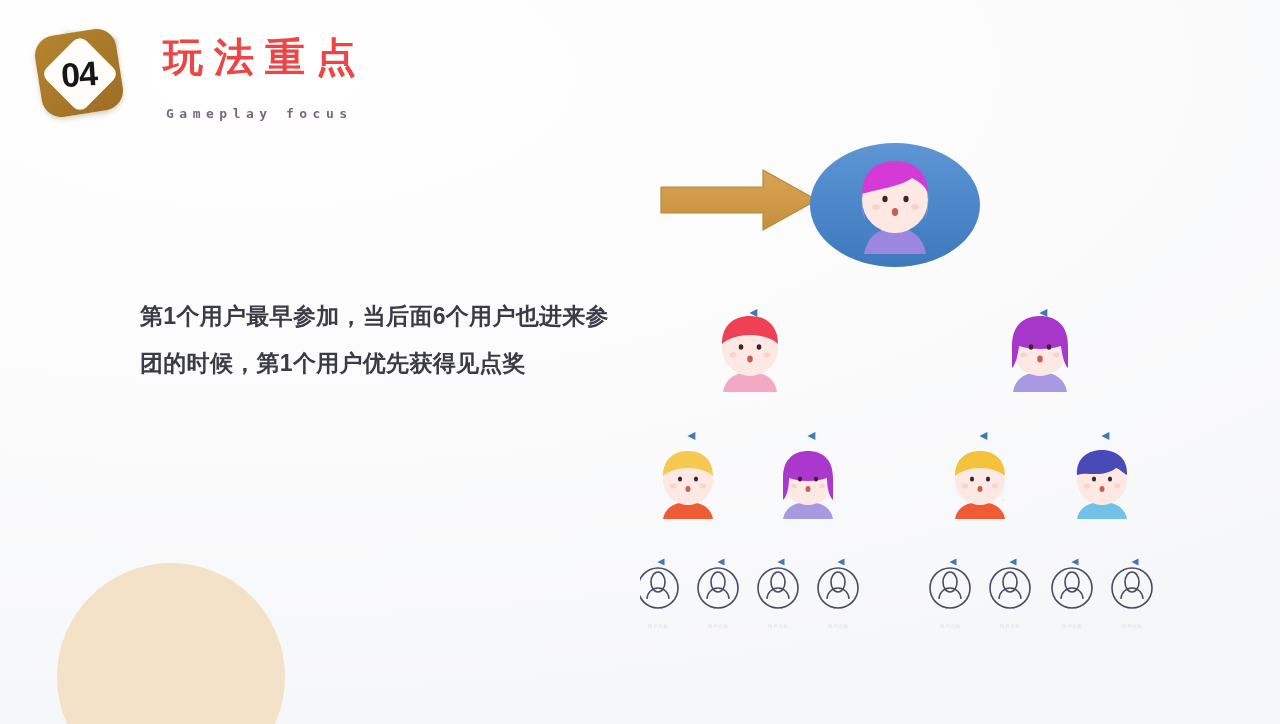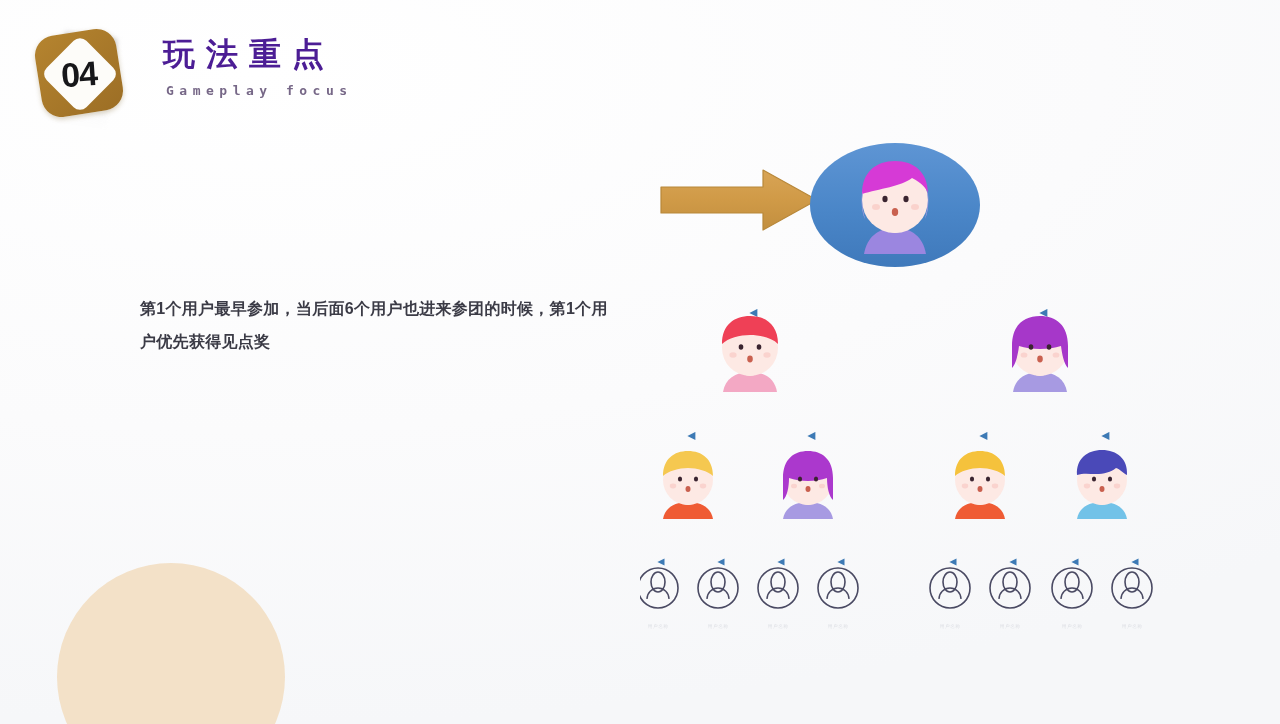--- a/index.html
+++ b/index.html
@@ -50,43 +50,43 @@
     position:absolute;left:8px;top:20px;width:82px;height:56px;
     display:flex;align-items:center;justify-content:center;
     font-family:"Liberation Sans",sans-serif;
     font-size:34px;font-weight:700;color:#17171a;letter-spacing:-1px;
     transform:rotate(-4deg);
   }
 
   .title-block{position:absolute;left:133px;top:12px;}
   .title-cn{
     font-family:"Liberation Serif","DejaVu Serif",serif;
-    font-size:32px;font-weight:700;color:#4c1d95;
+    font-size:40px;font-weight:700;color:#ef4444;
     letter-spacing:11px;line-height:1;
     white-space:nowrap;
   }
   .title-en{
-    margin-top:13px;margin-left:3px;
+    margin-top:28px;margin-left:3px;
     font-family:"DejaVu Sans Mono","Liberation Mono",monospace;
     font-size:13px;font-weight:700;color:#6b5b7d;
     letter-spacing:5.5px;white-space:nowrap;
     opacity:.92;
   }
 
   
   .headline{
     position:absolute;left:140px;top:152px;width:520px;
     font-family:"Liberation Sans","DejaVu Sans",sans-serif;
     font-size:33px;font-weight:700;color:#232329;
     line-height:1.45;letter-spacing:.5px;
   }
   .body-copy{
     position:absolute;left:140px;top:293px;width:470px;
     font-family:"Liberation Sans","DejaVu Sans",sans-serif;
-    font-size:16px;font-weight:600;color:#3b3b46;
+    font-size:23px;font-weight:600;color:#3b3b46;
     line-height:2.05;letter-spacing:.3px;
   }
 
   
   .gold-arrow{position:absolute;left:659px;top:168px;width:160px;height:64px;}
 
   
   .tree{position:absolute;left:640px;top:120px;width:640px;height:570px;}
   .tree svg{position:absolute;left:0;top:0;}
 

